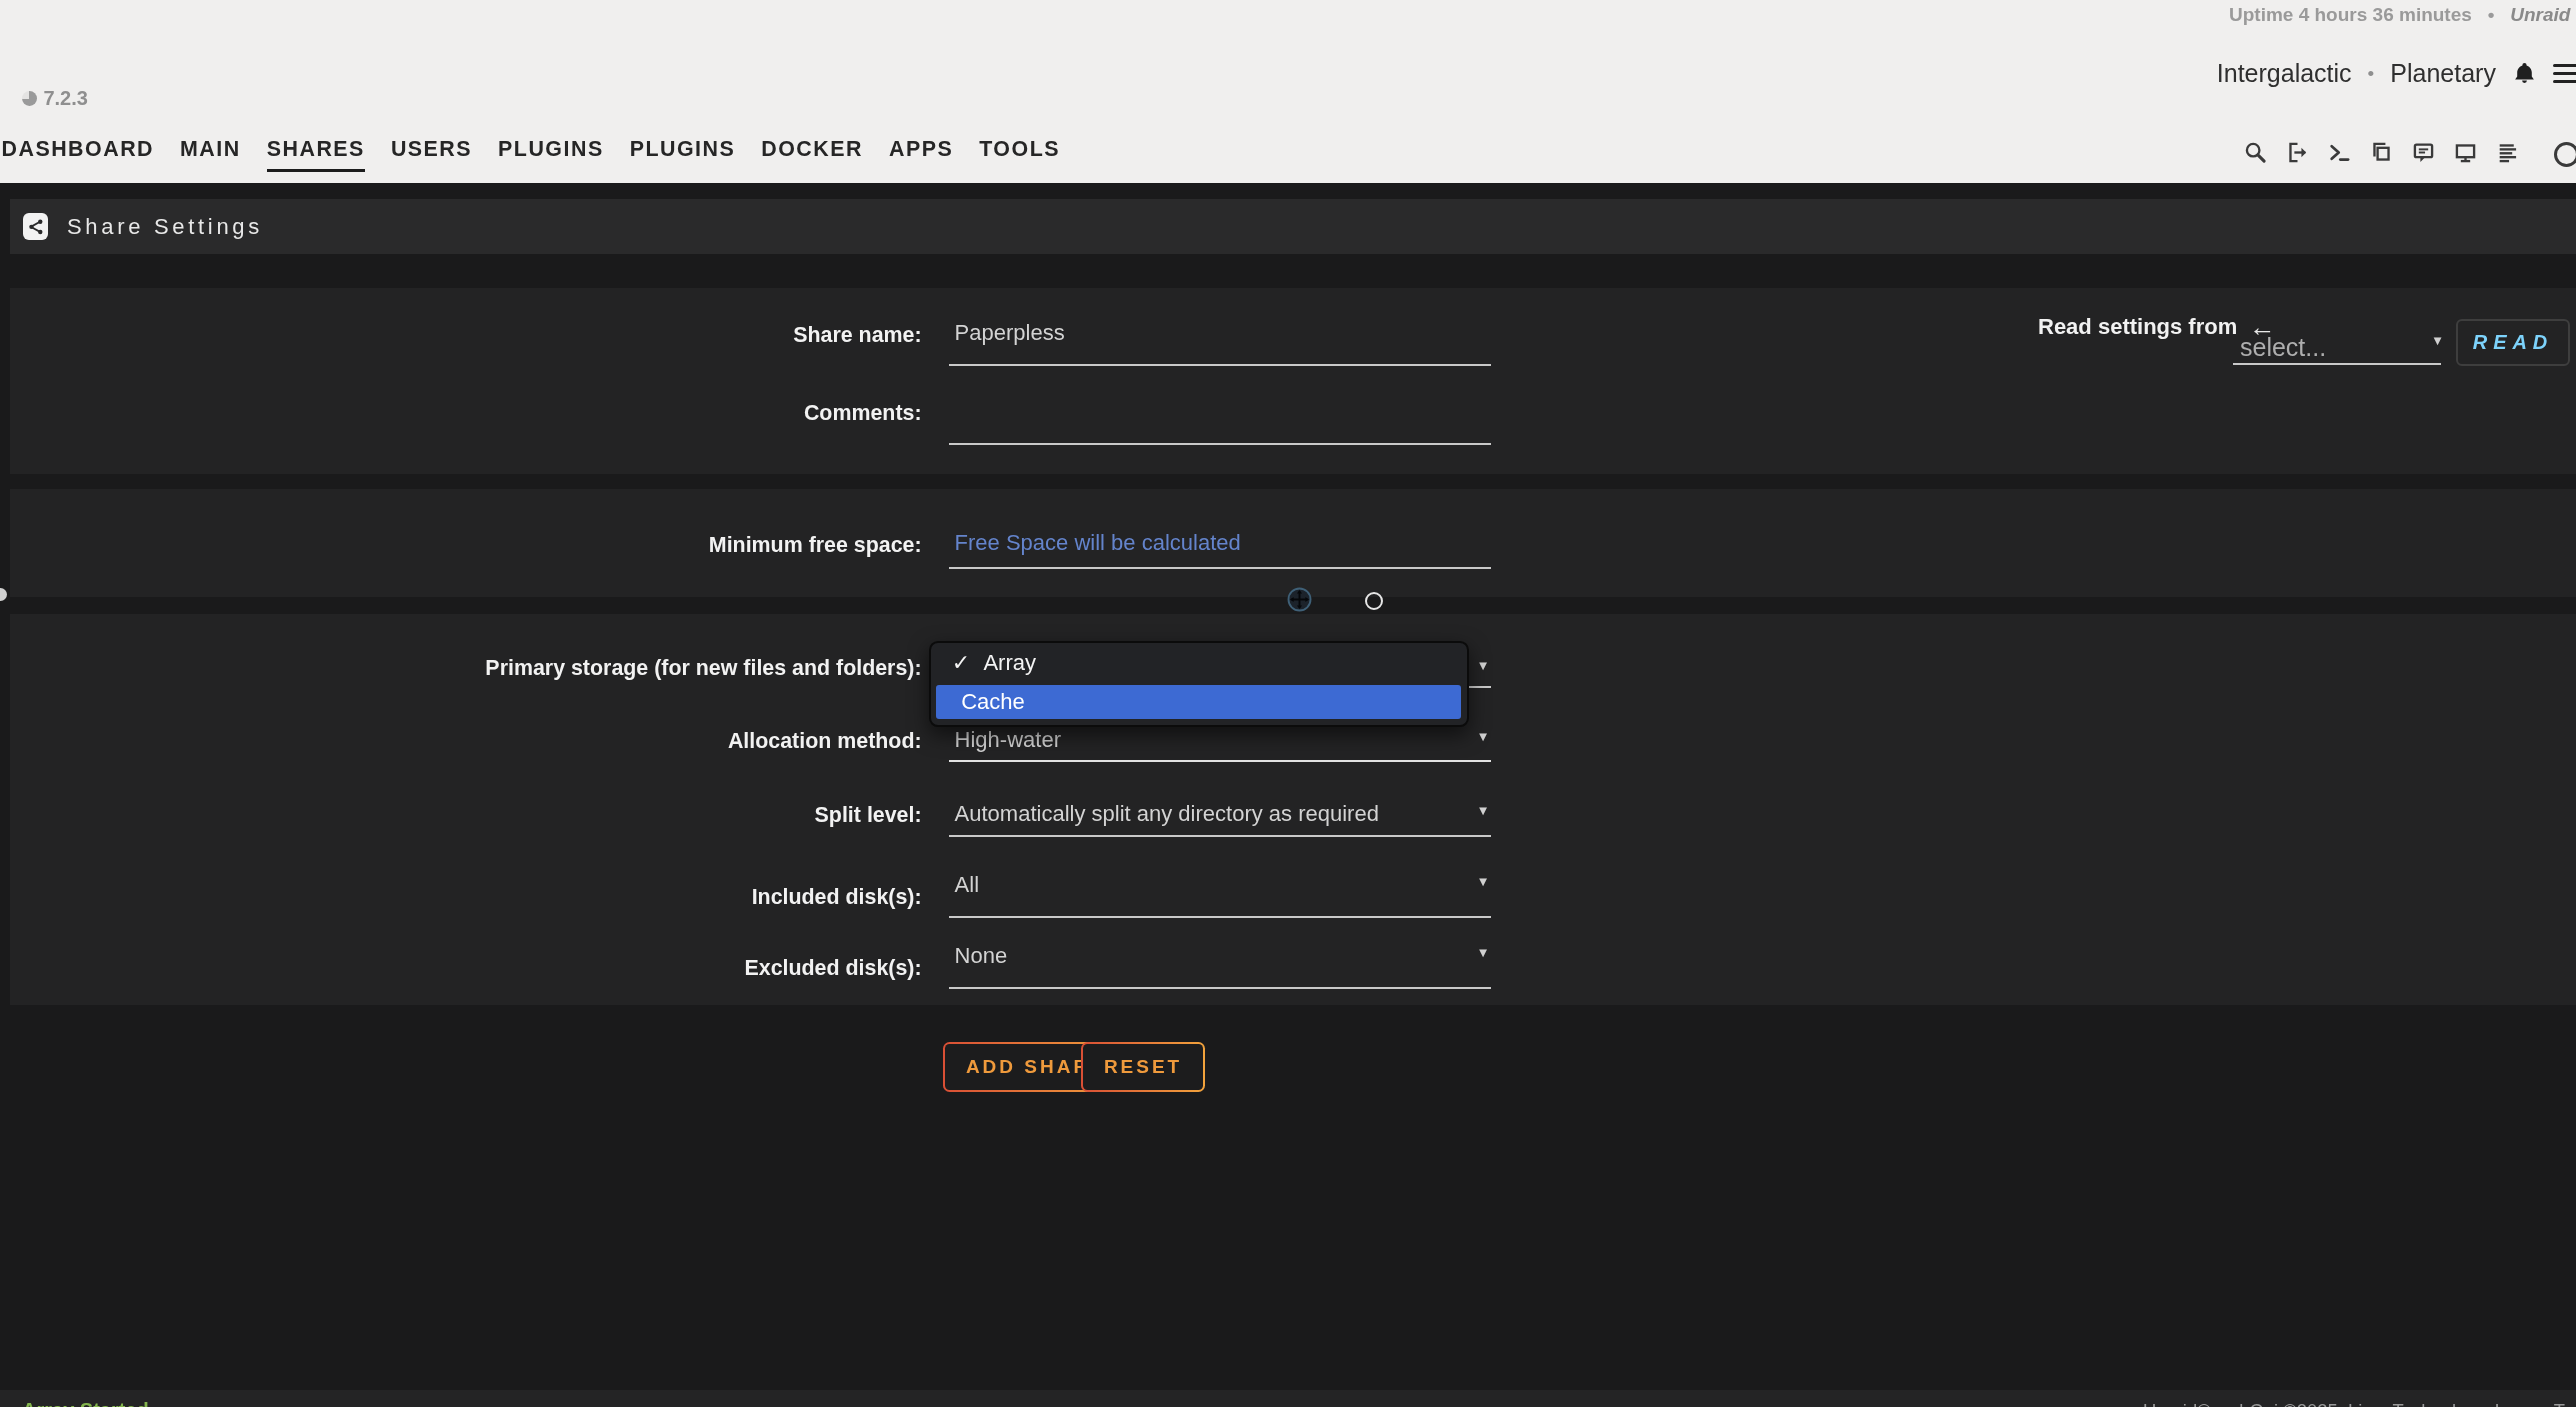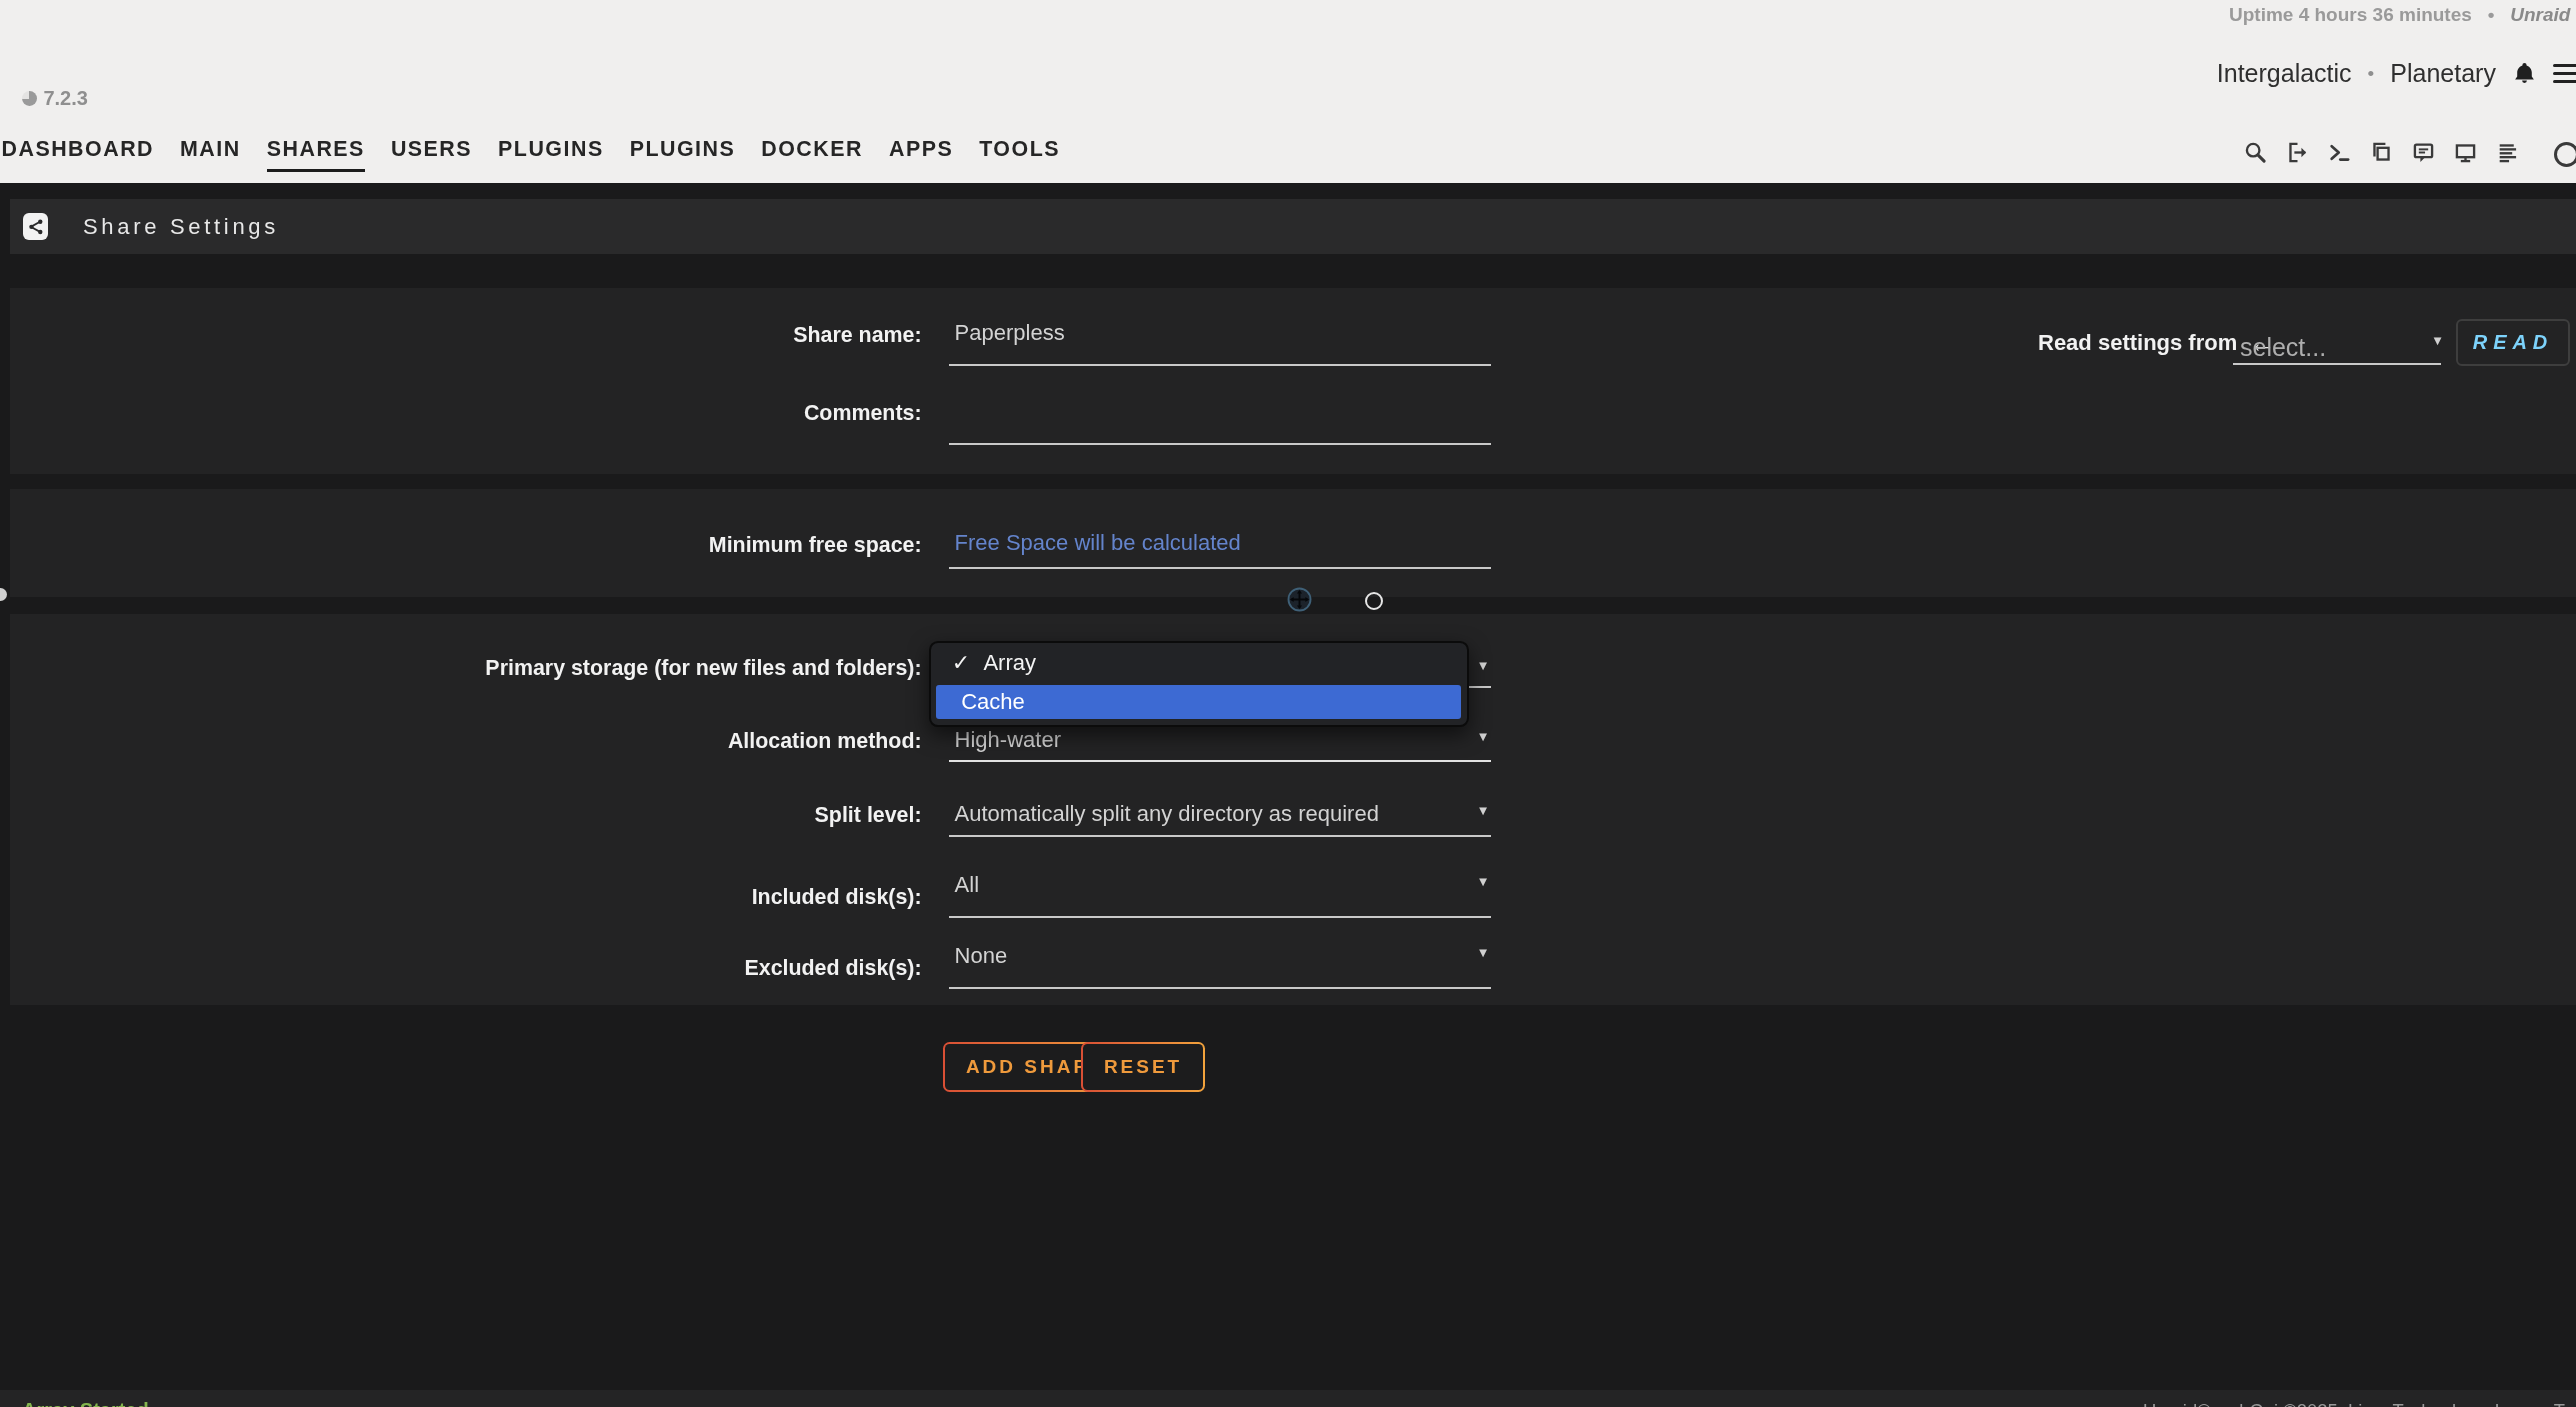--- a/index.html
+++ b/index.html
@@ -29,35 +29,35 @@
   
   .nav{position:absolute;left:1.5px;top:137px;display:flex;gap:26px;align-items:flex-start;}
   .nav-item{font-size:21.4px;font-weight:700;letter-spacing:1.5px;color:#262626;padding-bottom:6.6px;cursor:pointer;white-space:nowrap;}
   .nav-item.active{border-bottom:3.7px solid #1c1c1c;}
   .nav-icons{position:absolute;left:2243px;top:140px;display:flex;gap:17px;align-items:center;}
   .nav-icons svg{width:25px;height:25px;display:block;}
   .partial-circle{position:absolute;left:2554px;top:142px;width:25px;height:25px;border-radius:50%;
     border:3.7px solid #3a3a3a;box-sizing:border-box;}
   
   .titlebar{position:absolute;left:9.6px;top:199px;width:2566px;height:55px;background:#2a2a2b;
-    display:flex;align-items:center;gap:35px;padding-left:13.3px;box-sizing:border-box;}
+    display:flex;align-items:center;gap:19px;padding-left:13.3px;box-sizing:border-box;}
   .share-badge{width:25px;height:26.6px;background:#f2f2f2;border-radius:5.9px;display:flex;align-items:center;justify-content:center;}
   .page-title{color:#e8e8e8;font-size:22px;letter-spacing:3.7px;}
   .panel{position:absolute;left:9.6px;width:2566px;background:#232324;}
   .panel1{top:288px;height:186px;}
   .panel2{top:489px;height:108px;}
   .panel3{top:614px;height:391px;}
   
   .flabel{position:absolute;left:0;width:912px;text-align:right;color:#f2f2f2;font-size:21.4px;font-weight:700;white-space:nowrap;}
   .fvalue{position:absolute;left:945px;font-size:22px;color:#d3d3d3;white-space:nowrap;}
   .underline{position:absolute;left:939px;width:542px;height:2.2px;background:#c9c9c9;}
   .caret{position:absolute;left:1467px;font-size:13.3px;color:#d0d0d0;}
   .placeholder-blue{color:#6484cc;}
   
-  .rs-label{position:absolute;left:2038px;top:330px;color:#f2f2f2;font-size:22px;font-weight:700;display:flex;gap:11.8px;align-items:center;}
+  .rs-label{position:absolute;left:2038px;top:314px;color:#f2f2f2;font-size:22px;font-weight:700;display:flex;gap:11.8px;align-items:center;}
   .rs-arrow{font-size:26.6px;font-weight:700;color:#e8e8e8;line-height:1;}
   .rs-select{position:absolute;left:2240px;top:333px;font-size:25px;color:#aeaeae;}
   .rs-underline{position:absolute;left:2233px;top:363px;width:208px;height:2.2px;background:#c9c9c9;}
   .rs-caret{position:absolute;left:2431px;top:333px;font-size:13.3px;color:#d0d0d0;}
   .read-btn{position:absolute;left:2456px;top:319px;width:114px;height:47px;border:2.2px solid #3e3e3e;border-radius:5.9px;
     box-sizing:border-box;color:#7dd3fc;font-size:20px;font-weight:700;letter-spacing:5.9px;
     display:flex;align-items:center;justify-content:center;background:transparent;font-style:italic;}
   
   .popup{position:absolute;left:929px;top:641px;width:540px;height:86px;background:#222326;
     border:2.2px solid #0b0b0b;border-radius:8.9px;box-sizing:border-box;z-index:6;

